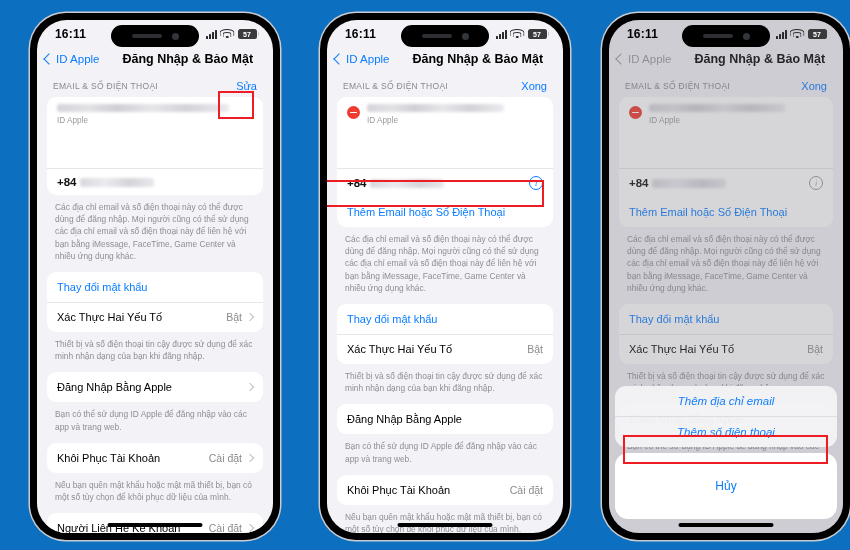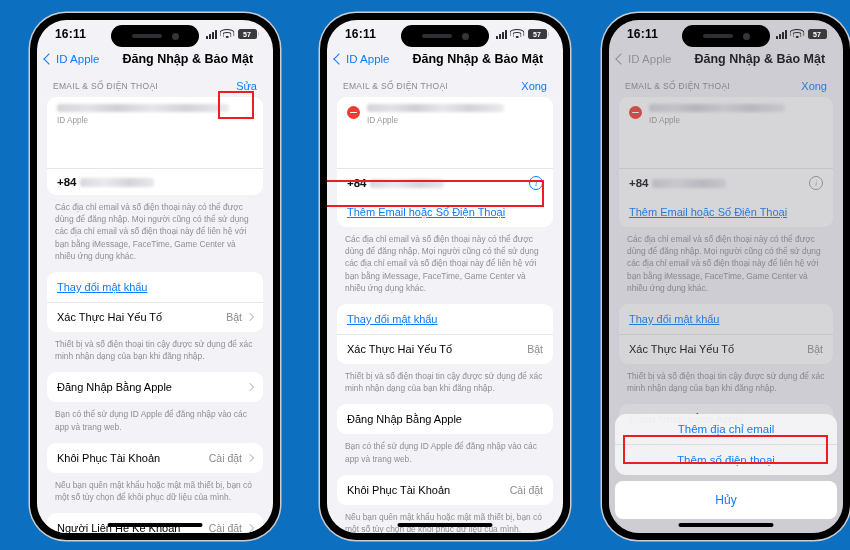--- a/index.html
+++ b/index.html
@@ -67,21 +67,21 @@
   .secthead{display:flex;align-items:center;justify-content:space-between;
             padding:6px 6px 5px 6px;}
   .secthead .lbl{font-size:8.5px;color:#8a8a8e;letter-spacing:.3px;}
   .secthead .act{font-size:11px;color:#0a7cff;cursor:pointer;}
 
   .card{background:#fff;border-radius:9px;overflow:hidden;}
   .row{display:flex;align-items:center;justify-content:space-between;
        padding:8px 10px;box-sizing:border-box;min-height:30px;position:relative;}
   .row + .row{border-top:.7px solid #e6e6ea;}
   .row .txt{font-size:11px;color:#000;}
-  .row .txt.blue{color:#0a7cff;text-decoration:underline;}
+  .row .txt.blue{color:#0a7cff;}
   .row .val{font-size:10.5px;color:#8a8a8e;display:flex;align-items:center;gap:5px;}
   .chev{width:5px;height:5px;border-top:1.4px solid #c1c1c5;border-right:1.4px solid #c1c1c5;
         transform:rotate(45deg);display:inline-block;}
 
   .footnote{font-size:8.4px;color:#8e8e93;line-height:1.45;padding:6px 8px 10px 8px;}
 
   
   .acctrow{display:flex;align-items:flex-start;padding:7px 10px;gap:7px;}
   .minus{width:13px;height:13px;border-radius:50%;background:#ef3b30;flex:0 0 13px;
          display:flex;align-items:center;justify-content:center;margin-top:2px;}
@@ -106,23 +106,23 @@
   .redbox{position:absolute;border:2.5px solid #ee1c23;box-sizing:border-box;z-index:40;pointer-events:none;}
 
   
   .homebar{position:absolute;left:50%;bottom:6px;transform:translateX(-50%);
            width:95px;height:4px;background:#000;border-radius:3px;z-index:25;}
 
   
   .dimmer{position:absolute;left:0;top:0;right:0;bottom:0;background:rgba(120,120,128,.30);z-index:15;}
   .sheet{position:absolute;left:6px;right:6px;bottom:14px;z-index:18;}
   .sheetgroup{background:#f4f4f6;border-radius:11px;overflow:hidden;margin-bottom:6px;opacity:.97;}
-  .sheetbtn{padding:9px 0;text-align:center;font-size:11.5px;color:#0a7cff;cursor:pointer;}
+  .sheetbtn{padding:9px 0;text-align:center;font-size:11.5px;color:#0a7cff;cursor:pointer;font-style:italic;}
   .sheetbtn + .sheetbtn{border-top:.7px solid #dedee2;}
-  .sheetcancel{background:#fff;border-radius:8px;padding:12px 0;text-align:center;
+  .sheetcancel{background:#fff;border-radius:13px;padding:26px 0;text-align:center;
                font-size:12px;color:#0a7cff;cursor:pointer;}
 </style>
 </head>
 <body>
 
 <div class="stage">
 
   <div class="blueband bb1"></div>
   <div class="blueband bb2"></div>
   <div class="blueband bb3"></div>

